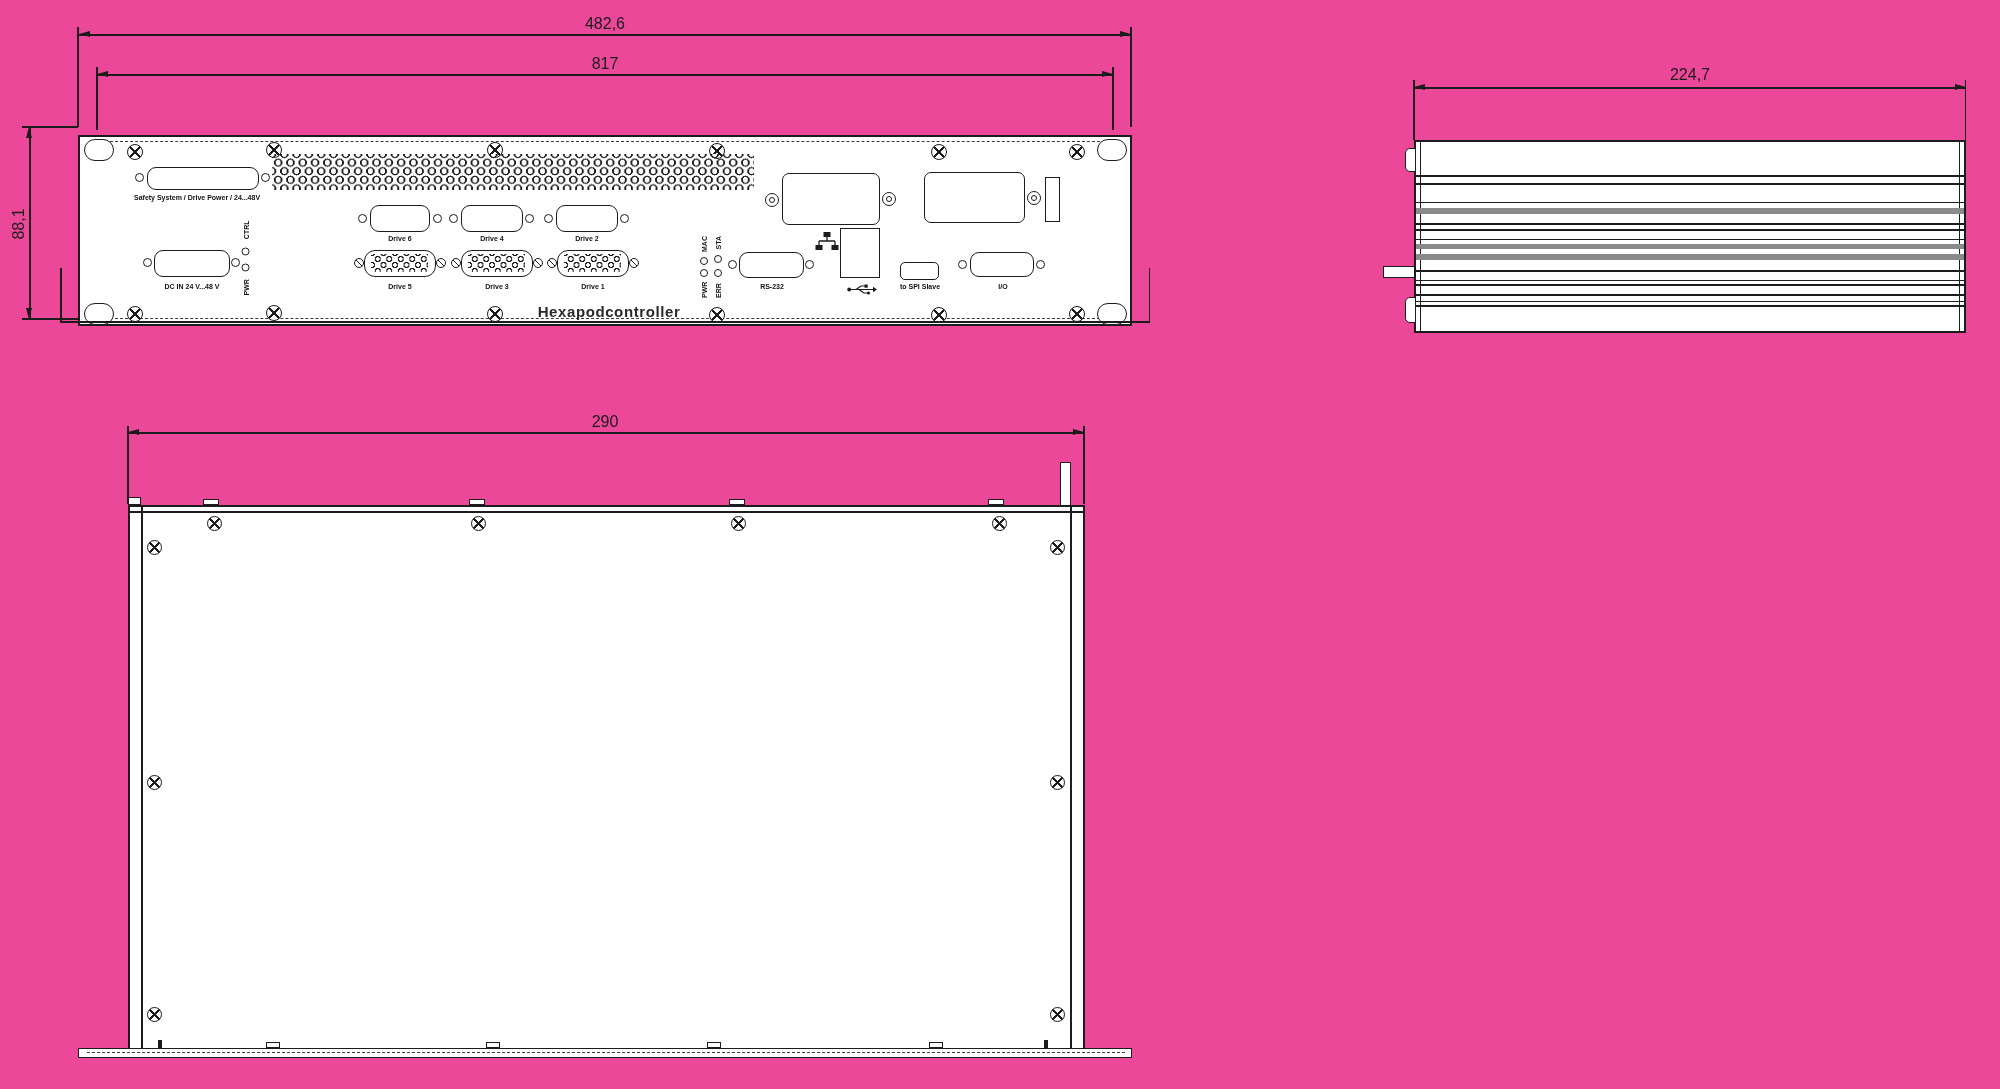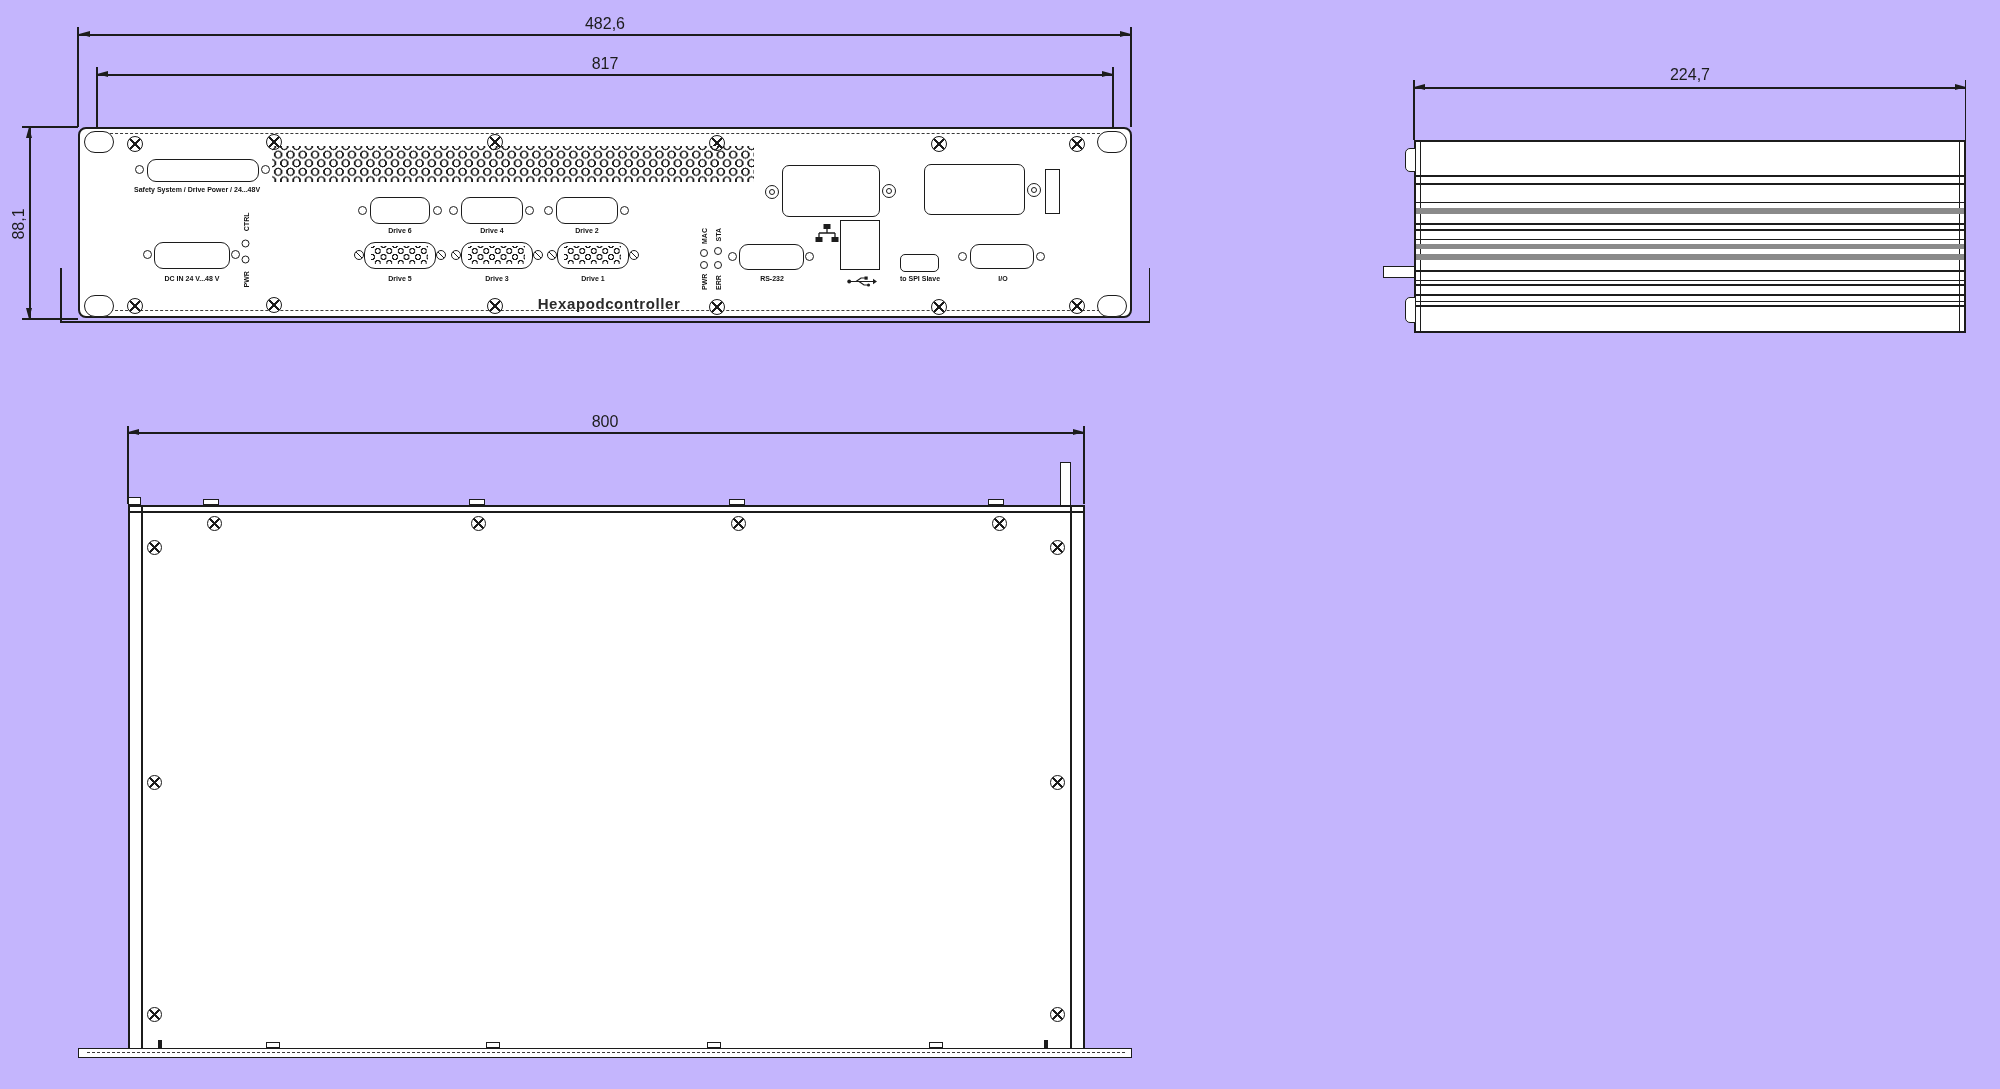--- a/index.html
+++ b/index.html
@@ -1,16 +1,16 @@
 <!DOCTYPE html>
 <html><head>
 <meta charset="utf-8">
 <style>
   html,body{margin:0;padding:0;background:#fff;}
-  #canvas{position:relative;width:2000px;height:1089px;background:#c4b5fd;
+  #canvas{position:relative;width:2000px;height:1089px;background:#ec4899;
           font-family:"Liberation Sans",sans-serif;overflow:hidden;}
   .abs{position:absolute;box-sizing:border-box;}
   .b{border:1.5px solid #1c1c1c;background:#fff;}
   .b2{border:2px solid #1c1c1c;background:#fff;}
   .thin{border-width:1.2px;}
   .rr{border-radius:9px;}
   .line{background:#1c1c1c;}
   .dline{border-top:1.6px dashed #3a3a3a;height:0;}
   .oval{border:1.5px solid #1c1c1c;border-radius:11px;background:#fff;}
   .fc{width:9px;height:9px;border:1.2px solid #1c1c1c;border-radius:50%;background:#fff;}
@@ -64,21 +64,21 @@
   <div class="abs ar ar-r" style="left:1102px;top:71px;"></div>
   <div class="abs dimlab" style="left:500px;top:55px;width:210px;">817</div>
 
   <div class="abs line" style="left:22px;top:126px;width:56px;height:1.5px;"></div>
   <div class="abs line" style="left:22px;top:318px;width:56px;height:1.5px;"></div>
   <div class="abs line" style="left:29px;top:127px;width:1.5px;height:192px;"></div>
   <div class="abs ar ar-u" style="left:26px;top:127px;"></div>
   <div class="abs ar ar-d" style="left:26px;top:308px;"></div>
   <div class="abs dimlab" style="left:-16px;top:215px;width:70px;transform:rotate(-90deg);">88,1</div>
 
-  <div class="abs b2" style="left:78px;top:127px;width:1054px;height:191px;border-radius:8px;">
+  <div class="abs b2" style="left:78px;top:135px;width:1054px;height:191px;">
 
     <div class="abs dline" style="left:10px;top:4px;width:1030px;"></div>
     <div class="abs dline" style="left:10px;top:181px;width:1030px;"></div>
 
     <div class="abs oval" style="left:4px;top:2px;width:30px;height:22px;"></div>
     <div class="abs oval" style="left:1017px;top:2px;width:30px;height:22px;"></div>
     <div class="abs oval" style="left:4px;top:166px;width:30px;height:22px;"></div>
     <div class="abs oval" style="left:1017px;top:166px;width:30px;height:22px;"></div>
 
     <div class="abs screw" style="left:47px;top:7px;width:16px;height:16px;"></div>
@@ -243,21 +243,21 @@
   </div>
   <div class="abs b" style="left:1405px;top:148px;width:11px;height:24px;border-radius:5px 0 0 5px;"></div>
   <div class="abs b" style="left:1405px;top:297px;width:11px;height:26px;border-radius:5px 0 0 5px;"></div>
   <div class="abs b" style="left:1383px;top:266px;width:32px;height:12px;"></div>
 
   <div class="abs line" style="left:127px;top:426px;width:1.5px;height:78px;"></div>
   <div class="abs line" style="left:1083px;top:426px;width:1.5px;height:78px;"></div>
   <div class="abs line" style="left:128px;top:432px;width:956px;height:1.5px;"></div>
   <div class="abs ar ar-l" style="left:128px;top:429px;"></div>
   <div class="abs ar ar-r" style="left:1073px;top:429px;"></div>
-  <div class="abs dimlab" style="left:500px;top:413px;width:210px;">800</div>
+  <div class="abs dimlab" style="left:500px;top:413px;width:210px;">290</div>
 
   <div class="abs" style="left:128px;top:505px;width:957px;height:543px;border:2px solid #1c1c1c;border-bottom:none;background:#fff;box-sizing:border-box;">
     <div class="abs line" style="left:0;top:4px;width:100%;height:1.5px;"></div>
     <div class="abs line" style="left:11px;top:0;width:1.5px;height:543px;"></div>
     <div class="abs line" style="left:940px;top:0;width:1.5px;height:543px;"></div>
 
     <div class="abs screw" style="left:77px;top:9px;width:15px;height:15px;"></div>
     <div class="abs screw" style="left:341px;top:9px;width:15px;height:15px;"></div>
     <div class="abs screw" style="left:601px;top:9px;width:15px;height:15px;"></div>
     <div class="abs screw" style="left:862px;top:9px;width:15px;height:15px;"></div>

